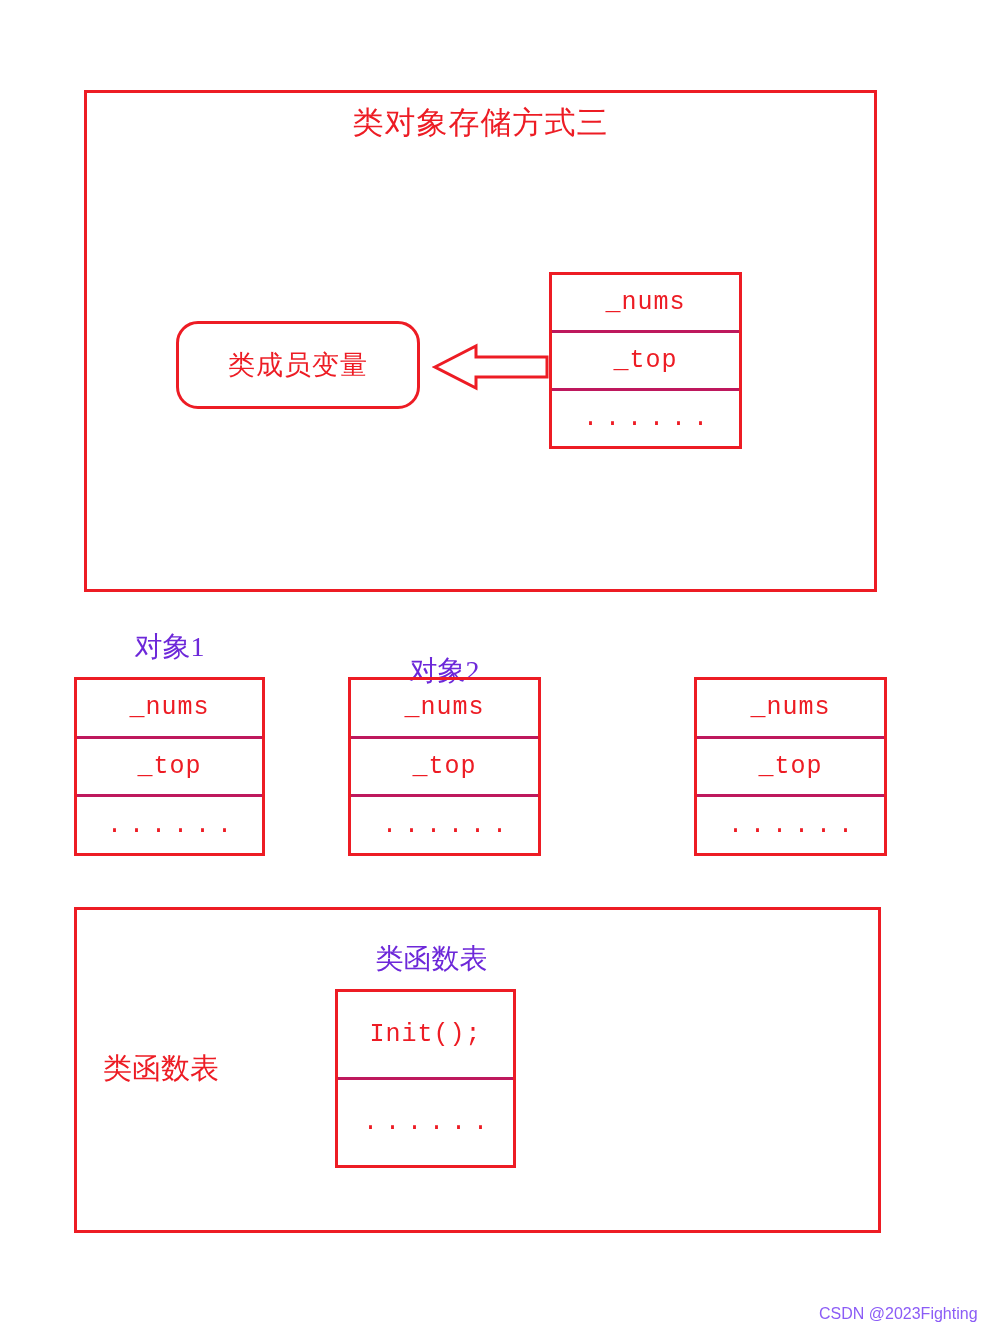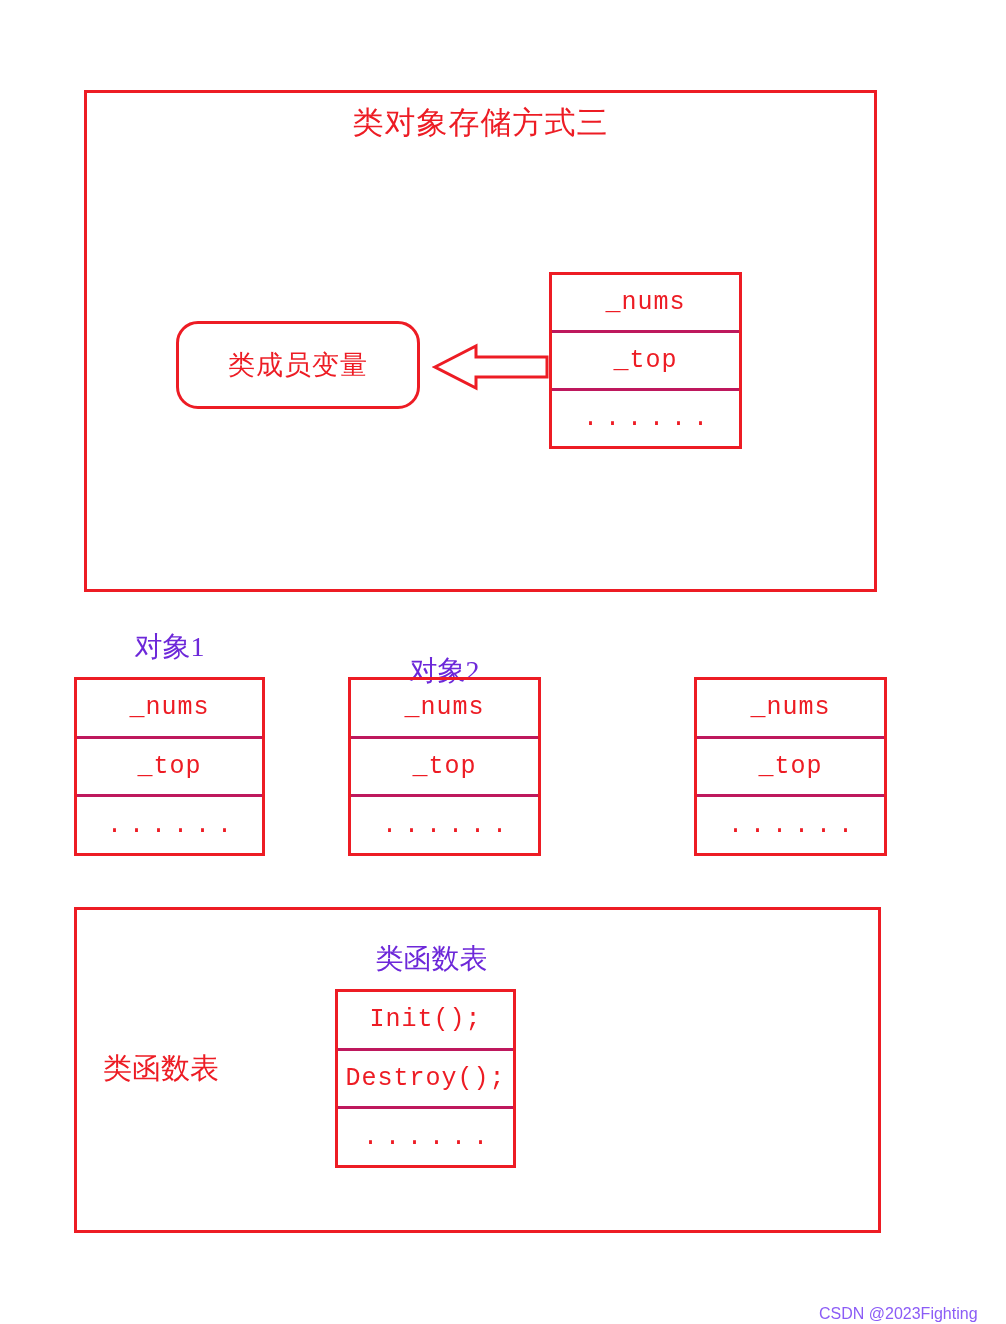--- a/index.html
+++ b/index.html
@@ -162,19 +162,18 @@
   </div>
 
   <div class="frame" style="left:74px; top:891px; width:807px; height:326px;"></div>
 
   <div class="area-label" style="left:103px; top:1038px;">类函数表</div>
 
   <div class="obj-label" style="left:335px; top:929px; width:193px;">类函数表</div>
 
   <div class="table" style="left:335px; top:973px; width:181px; height:179px;">
     <div class="row">Init();</div>
-    <div class="row">Destroy();</div>
     <div class="row dots">......</div>
   </div>
 
   <div class="watermark" style="left:819px; top:1289px;">CSDN @2023Fighting</div>
 
 </div>
 
 </body></html>

